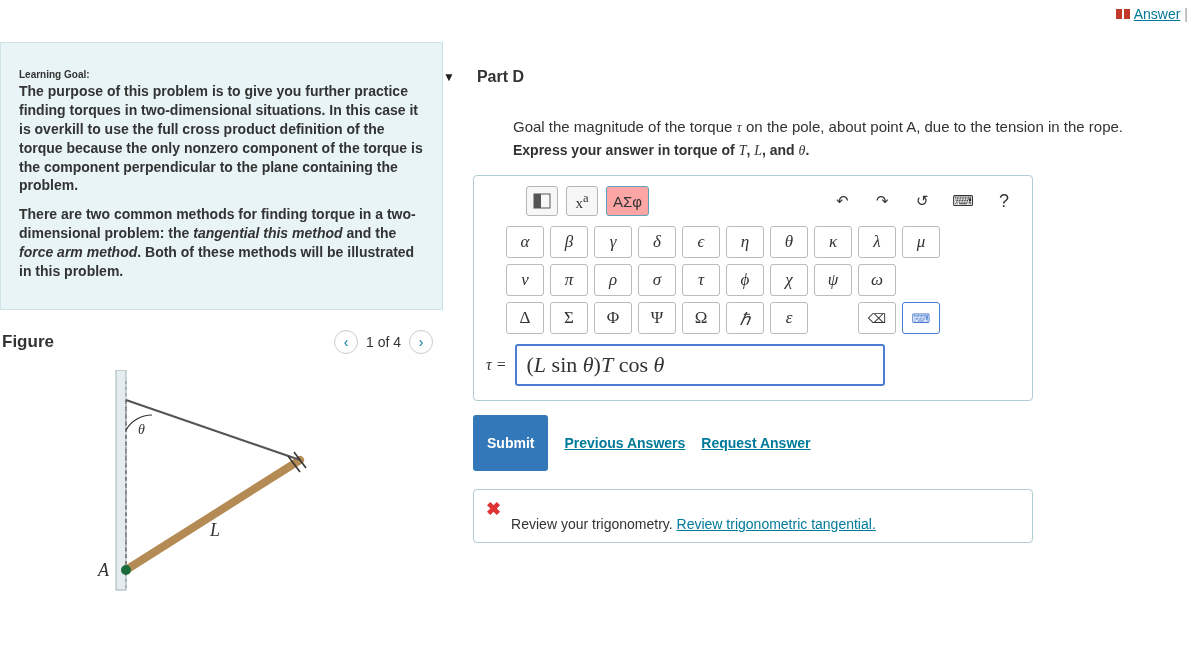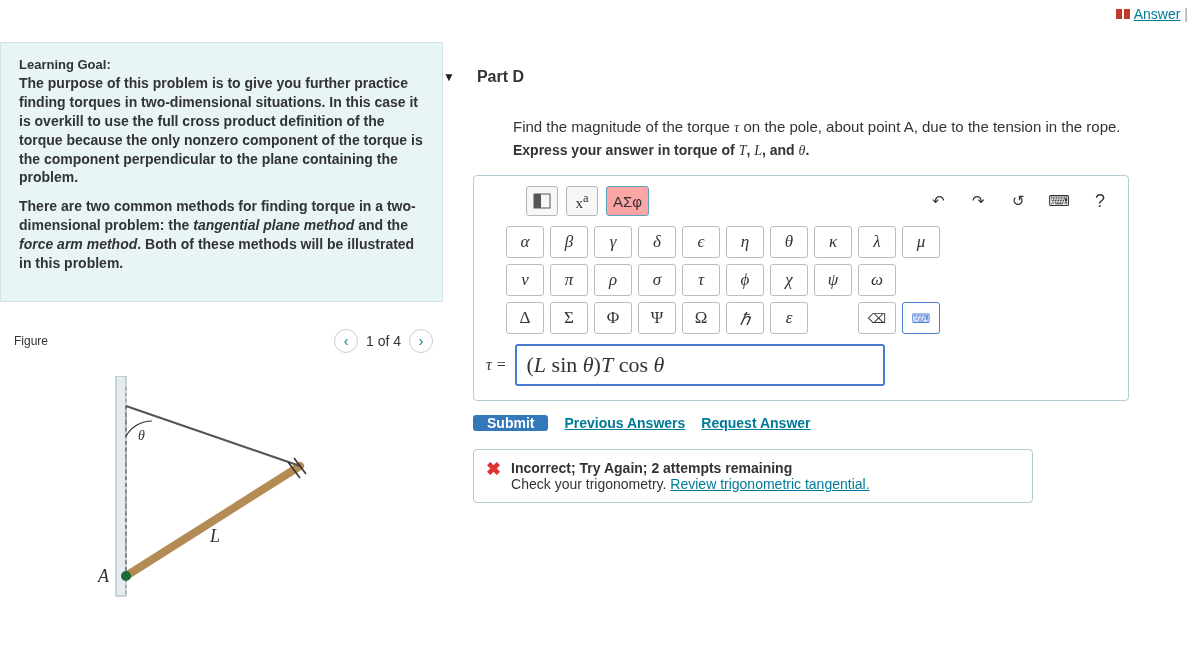--- a/index.html
+++ b/index.html
@@ -30,28 +30,28 @@
     position:absolute; top:42px; left:0; right:0; bottom:0;
   }
   
   .leftcol { width:443px; flex:none; }
   .goalbox {
     background:#e8f4f6;
     border:1px solid #cde3e7;
     padding:14px 16px 18px 18px;
     margin:0 0 14px 0;
   }
-  .goalbox h3 { margin:0 0 2px 0; font-size:13px; }
+  .goalbox h3 { margin:12px 0 2px 0; font-size:10px; }
   .goalbox p { margin:2px 0 10px 0; line-height:1.35;font-weight:bold; }
   .goalbox em { font-style:italic; }
   .figurehdr {
     display:flex; align-items:center; justify-content:space-between;
     padding:6px 10px 6px 2px;
   }
-  .figurehdr h3 { margin:12px; font-size:12px; font-weight:normal; }
+  .figurehdr h3 { margin:0; font-size:17px; font-weight:bold; }
   .pager { display:flex; align-items:center; gap:8px; font-size:14px; }
   .pager .round {
     width:24px; height:24px; border:1px solid #ccc; border-radius:50%;
     display:flex; align-items:center; justify-content:center;
     color:#007a99; background:#fff; cursor:pointer;
   }
   .figurebody { position:relative; height:280px; }
   .figure-svg { position:absolute; left:80px; top:10px; }
   
   .rightcol { flex:1 1 auto; padding:0 20px 0 30px; position:relative; }
@@ -60,21 +60,21 @@
   .parthdr h3 { margin:8px; font-size:16px; font-weight:bold; }
   .prompt { margin:0 0 6px 40px; font-size:15px; }
   .prompt .mi { font-family:'Times New Roman',serif; font-style:italic; }
   .hint { margin:0 0 16px 40px; font-weight:bold; font-size:14px; }
   .hint .mi { font-family:'Times New Roman',serif; font-style:italic; font-weight:normal; }
   .answerbox {
     margin-left:0px;
     border:1px solid #b0cdd4;
     border-radius:4px;
     padding:10px 12px 14px 12px;
-    width:656px;
+    width:560px;
     background:#fff;
   }
   .toolbar1 {
     display:flex; align-items:center; gap:8px; margin:0 0 10px 40px;
   }
   .tbtn {
     border:1px solid #b6b6b6; background:#f7f7f7; border-radius:3px;
     height:30px; min-width:32px; padding:0 6px;
     display:flex; align-items:center; justify-content:center;
     font-size:15px; cursor:pointer;
@@ -96,21 +96,21 @@
   .eqline { margin:10px 0 0 0; display:flex; align-items:center; gap:8px; }
   .eqline .tau { font-family:'Times New Roman',serif; font-style:italic; font-size:16px; }
   .eqinput {
     border:2px solid #4a7cd1; border-radius:3px; background:#fff;
     padding:6px 10px; font-family:'Times New Roman',serif; font-size:22px;
     width:370px;
   }
   .submitrow { margin:14px 0 0 0; display:flex; align-items:center; gap:16px; }
   .submitbtn {
     background:#3378b8; color:#fff; border:none; border-radius:3px;
-    padding:0 14px; font-size:14px; font-weight:bold; cursor:pointer;
+    padding:20px 14px; font-size:14px; font-weight:bold; cursor:pointer;
   }
   .linka { color:#007a99; text-decoration:underline; font-weight:bold; cursor:pointer; }
   .feedback {
     margin:18px 0 0 0;
     border:1px solid #b0cdd4; border-radius:4px; background:#fff;
     padding:10px 12px; width:560px;
     display:flex; gap:10px; align-items:flex-start;
   }
   .feedback .x { color:#d33; font-size:18px; font-weight:bold; line-height:1; }
   .feedback .msg b { font-weight:bold; }
@@ -128,21 +128,21 @@
   <span style="color:#999;">|</span>
 </div>
 
 <div class="main">
 
   <div class="leftcol">
     <div class="goalbox">
       <h3>Learning Goal:</h3>
       <p>The purpose of this problem is to give you further practice finding torques in two-dimensional situations. In this case it is overkill to use the full cross product definition of the torque because the only nonzero component of the torque is the component perpendicular to the plane containing the problem.</p>
       <p>
-        <span>There are two common methods for finding torque in a two-dimensional problem: the </span><em>tangential plane method</em><span> and the </span><em>force arm method</em><span>. Both of these methods will be illustrated in this problem.</span>
+        <span>There are two common methods for finding torque in a two-dimensional problem: the </span><em>tangential this method</em><span> and the </span><em>force arm method</em><span>. Both of these methods will be illustrated in this problem.</span>
       </p>
     </div>
 
     <div class="figurehdr">
       <h3>Figure</h3>
       <div class="pager">
         <div class="round">‹</div>
         <span>1 of 4</span>
         <div class="round">›</div>
       </div>
@@ -172,21 +172,21 @@
     </div>
   </div>
 
   <div class="rightcol">
     <div class="parthdr">
       <span class="tri">▼</span>
       <h3>Part D</h3>
     </div>
 
     <p class="prompt">
-      <span>Find the magnitude of the torque </span><span class="mi">τ</span><span> on the pole, about point A, due to the tension in the rope.</span>
+      <span>Goal the magnitude of the torque </span><span class="mi">τ</span><span> on the pole, about point A, due to the tension in the rope.</span>
     </p>
     <p class="hint">
       <span>Express your answer in torque of </span><span class="mi">T</span><span>, </span><span class="mi">L</span><span>, and </span><span class="mi">θ</span><span>.</span>
     </p>
 
     <div class="answerbox">
       <div class="toolbar1">
         <div class="tbtn">
           <svg width="18" height="16">
               <rect x="1" y="1" width="16" height="14" fill="none" stroke="#555"></rect>
@@ -253,19 +253,19 @@
 
     <div class="submitrow">
       <button class="submitbtn">Submit</button>
       <span class="linka">Previous Answers</span>
       <span class="linka">Request Answer</span>
     </div>
 
     <div class="feedback">
       <span class="x">✖</span>
       <div class="msg">
-        <b>Incorrect; Try Again; 2 attempts remaining</b><br>
-        <span>Check your trigonometry. </span><a href="#">Review trigonometric tangential.</a>
+        <br>
+        <span>Review your trigonometry. </span><a href="#">Review trigonometric tangential.</a>
       </div>
     </div>
 
   </div>
 </div>
 
 </body></html>

